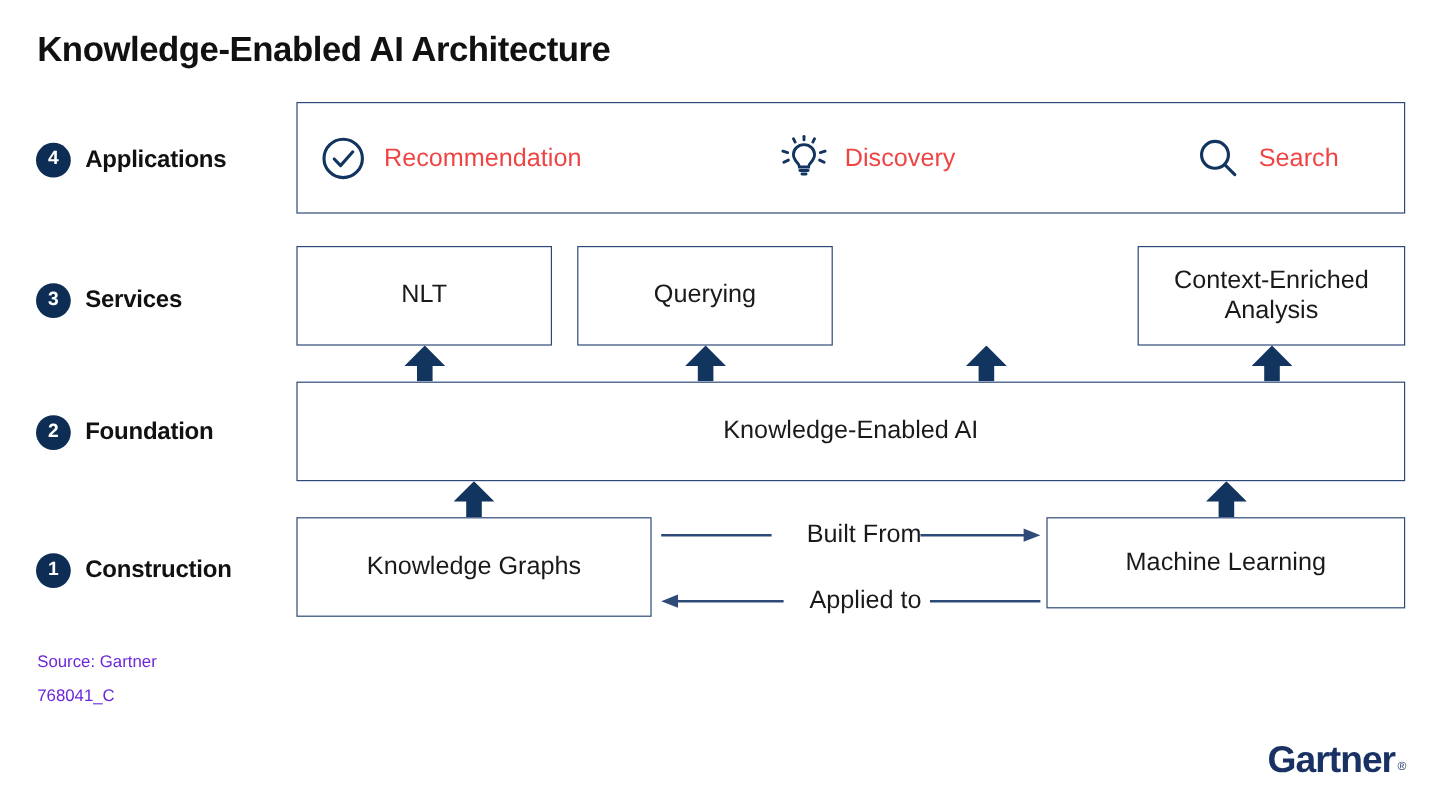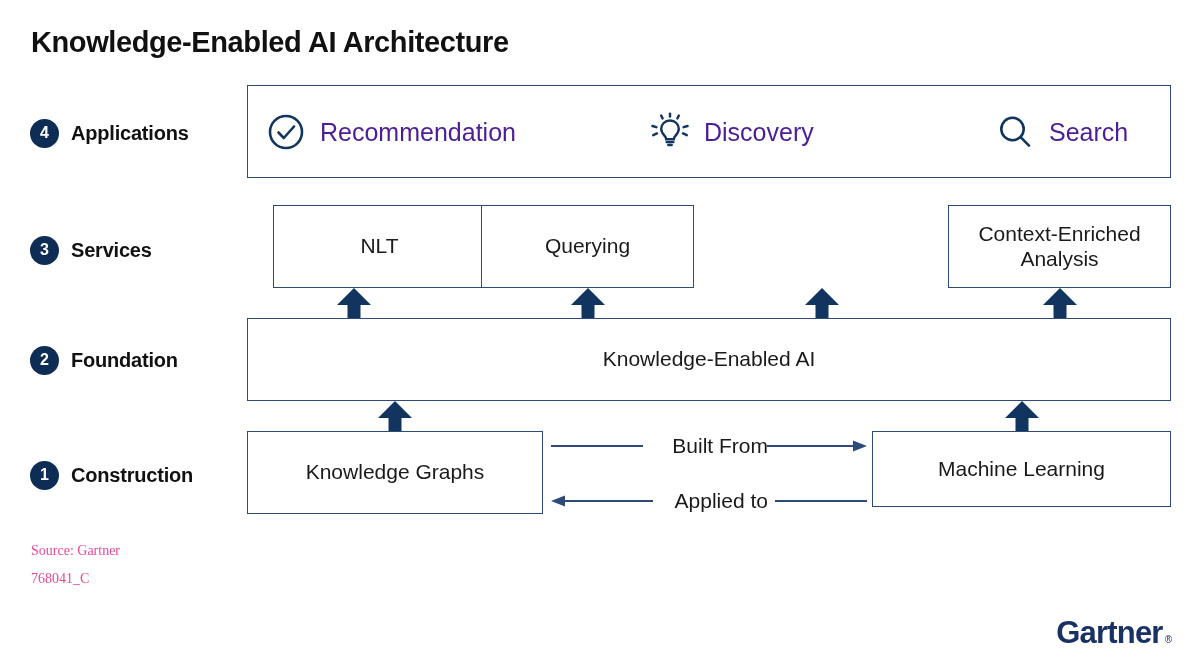--- a/index.html
+++ b/index.html
@@ -83,22 +83,22 @@
   }
 
   
   .app-item {
     position: absolute;
     display: flex;
     align-items: center;
     gap: 14px;
   }
   .app-label {
-    font-size: 25px;
-    color: #4c1d95;
+    font-size: 21px;
+    color: #ef4444;
     white-space: nowrap;
   }
   .app-icon {
     width: 40px;
     height: 40px;
     flex: none;
     display: block;
   }
 
   
@@ -120,23 +120,22 @@
     color: #1a1a1a;
     white-space: nowrap;
     text-align: right;
   }
 
   
   .source-line {
     position: absolute;
     left: 31px;
     font-size: 14px;
-    color: #ec4899;
-    white-space: nowrap;
-    font-family: Liberation Serif, serif;
+    color: #6d28d9;
+    white-space: nowrap;
   }
   .source-1 { top: 543px; }
   .source-2 { top: 571px; }
 
   .gartner-logo {
     position: absolute;
     right: 28px;
     bottom: 14px;
     display: flex;
     align-items: flex-end;
@@ -213,21 +212,21 @@
   </div>
 
   <div class="app-item" style="left:995px; top:112px;">
     <svg class="app-icon" viewBox="0 0 40 40">
       <circle cx="17.5" cy="17" r="11.2" fill="none" stroke="#12355f" stroke-width="2.6"></circle>
       <line x1="25.6" y1="25.2" x2="34" y2="33.6" stroke="#12355f" stroke-width="2.6" stroke-linecap="round"></line>
     </svg>
     <span class="app-label">Search</span>
   </div>
 
-  <div class="box" style="left:247px; top:205px; width:213px; height:83px;margin-left:26px;">
+  <div class="box" style="left:247px; top:205px; width:213px; height:83px;">
     <span class="box-text">NLT</span>
   </div>
   <div class="box" style="left:481px; top:205px; width:213px; height:83px;">
     <span class="box-text">Querying</span>
   </div>
   <div class="box" style="left:948px; top:205px; width:223px; height:83px;">
     <span class="box-text">Context-Enriched Analysis</span>
   </div>
 
   <svg class="fat-arrow" style="left:337px; top:288px;" viewBox="0 0 34 30">

